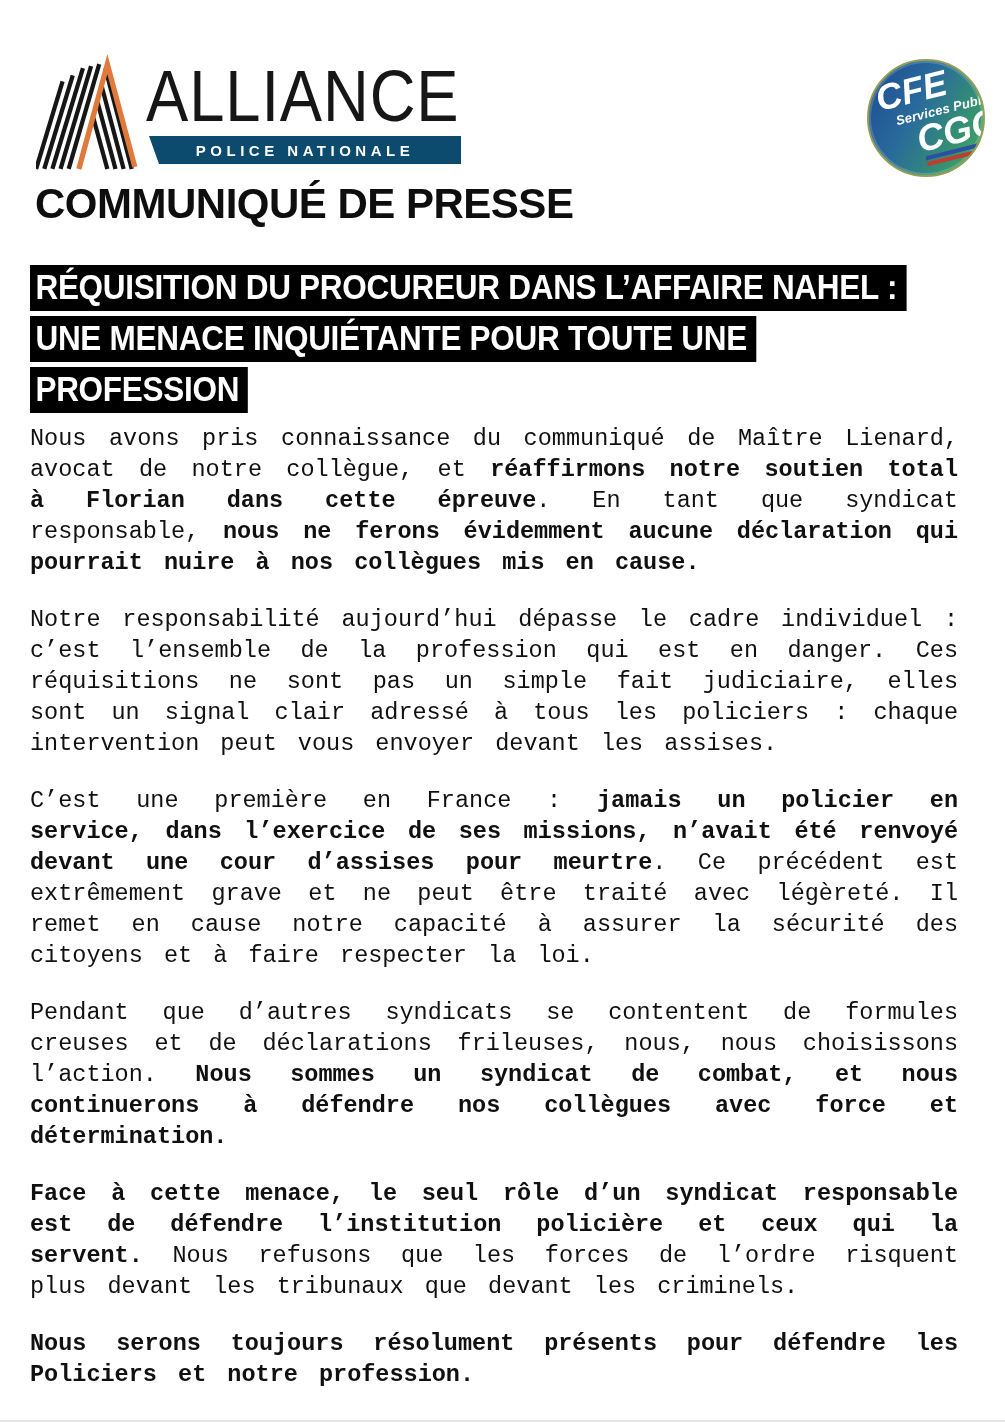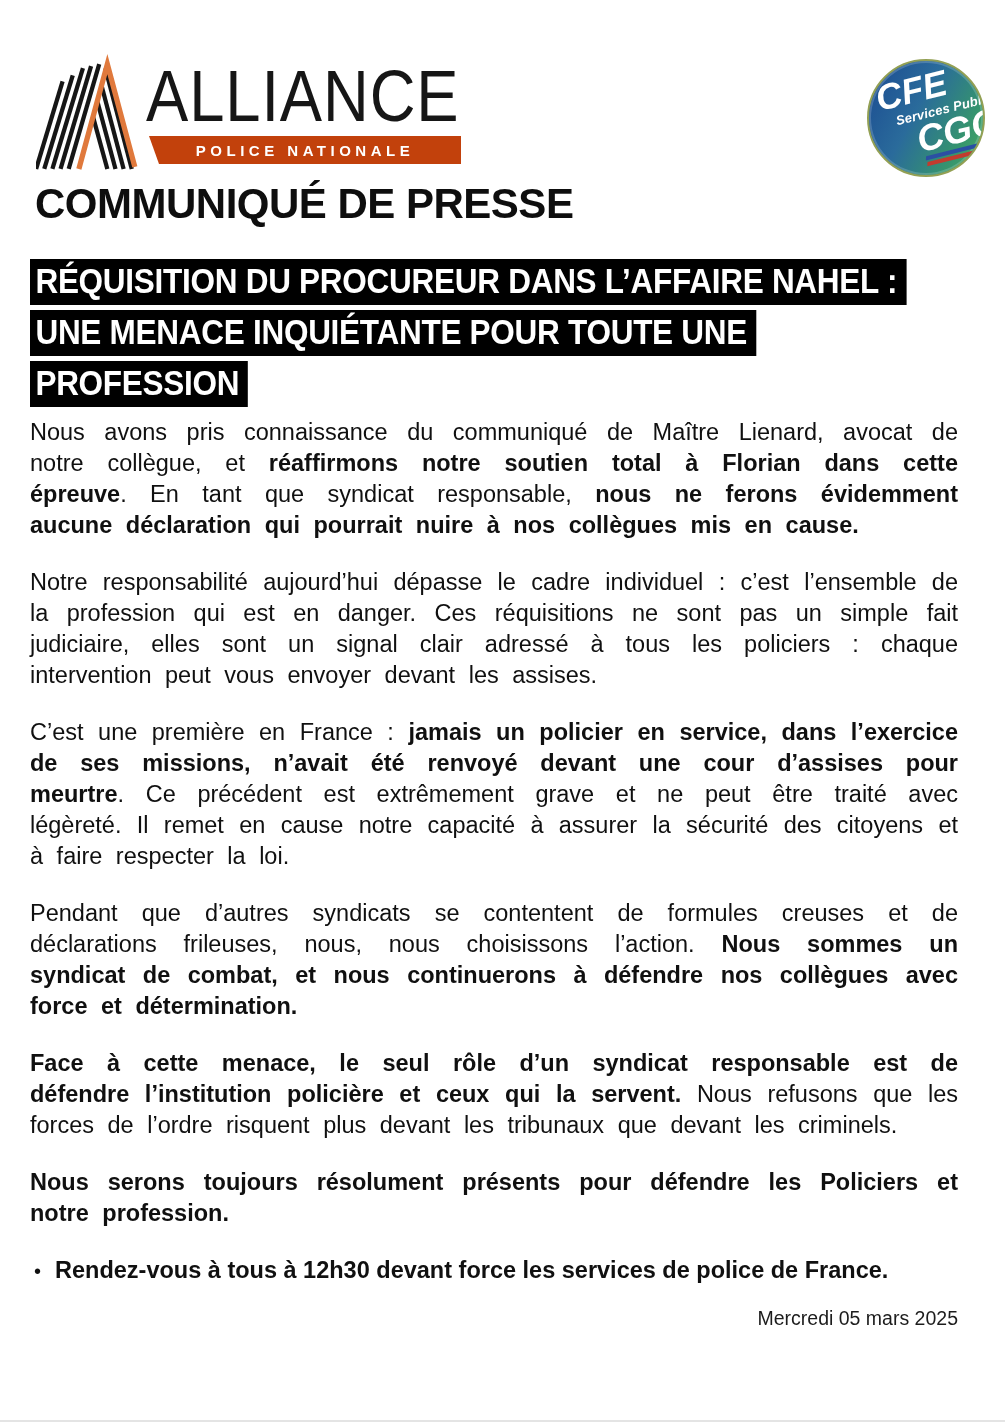--- a/index.html
+++ b/index.html
@@ -14,21 +14,21 @@
   
   .logo-mark{position:absolute;left:36px;top:54px;width:102px;height:117px;}
   .brand-name{
     position:absolute;left:146px;top:60px;
     font-size:72px;font-weight:200;line-height:1;
     letter-spacing:1px;color:#161616;
     transform:scaleX(0.88);transform-origin:0 0;white-space:nowrap;
   }
   .brand-banner{
     position:absolute;left:149px;top:136px;width:312px;height:28px;
-    background:#c2410c;color:#fff;
+    background:#0c4a6e;color:#fff;
     clip-path:polygon(0 0,100% 0,100% 100%,10px 100%);
     display:flex;align-items:center;justify-content:center;
     font-size:15px;font-weight:700;letter-spacing:4.5px;white-space:nowrap;
   }
   .doc-type{
     position:absolute;left:29px;top:174px;
     font-size:42px;font-weight:700;color:#0e0e0e;letter-spacing:-0.5px;
     white-space:nowrap;
   }
   
@@ -45,31 +45,31 @@
     padding:12px 0 0 10px;color:#fff;font-style:italic;
   }
   .badge-cfe{font-size:36px;font-weight:700;line-height:0.85;margin-left:2px;white-space:nowrap;}
   .badge-sp{font-size:13px;font-weight:700;margin:2px 0 0 16px;letter-spacing:0.2px;white-space:nowrap;}
   .badge-cgc{font-size:37px;font-weight:700;line-height:0.9;margin-left:32px;white-space:nowrap;}
   .badge-stripe{width:64px;height:4px;margin-left:36px;transform:skewX(-18deg);}
   .badge-stripe.blue{margin-top:1px;}
   .badge-stripe.red{margin-top:2px;}
   
   .main{position:absolute;left:30px;top:253px;width:928px;}
-  .headline{margin:6px 0 10px 0;}
+  .headline{margin:12px 0 10px 0;}
   .hl-line{
     display:table;background:#000;color:#fff;
     font-size:35px;font-weight:700;letter-spacing:-0.3px;
     padding:2px 10px 4px 6px;margin-bottom:5px;white-space:nowrap;
     transform:scaleX(0.90);transform-origin:0 0;
   }
   .body-text p{
     font-size:23.5px;line-height:31px;
     text-align:justify;word-spacing:7px;
-    margin:0 0 26px 0;color:#101010;
+    margin:0 0 26px 0;color:#101010;font-family:Liberation Mono, monospace;
   }
   .body-text .b{font-weight:700;}
   .bullet-row{
     display:flex;align-items:flex-start;
     margin:22px 0 0 4px;
     font-size:23.5px;line-height:31px;font-weight:700;color:#101010;
   }
   .bullet-marker{font-size:20px;margin:1px 14px 0 0;font-weight:400;}
   .date-line{
     text-align:right;font-size:19.5px;color:#1c1c1c;margin-top:20px;

